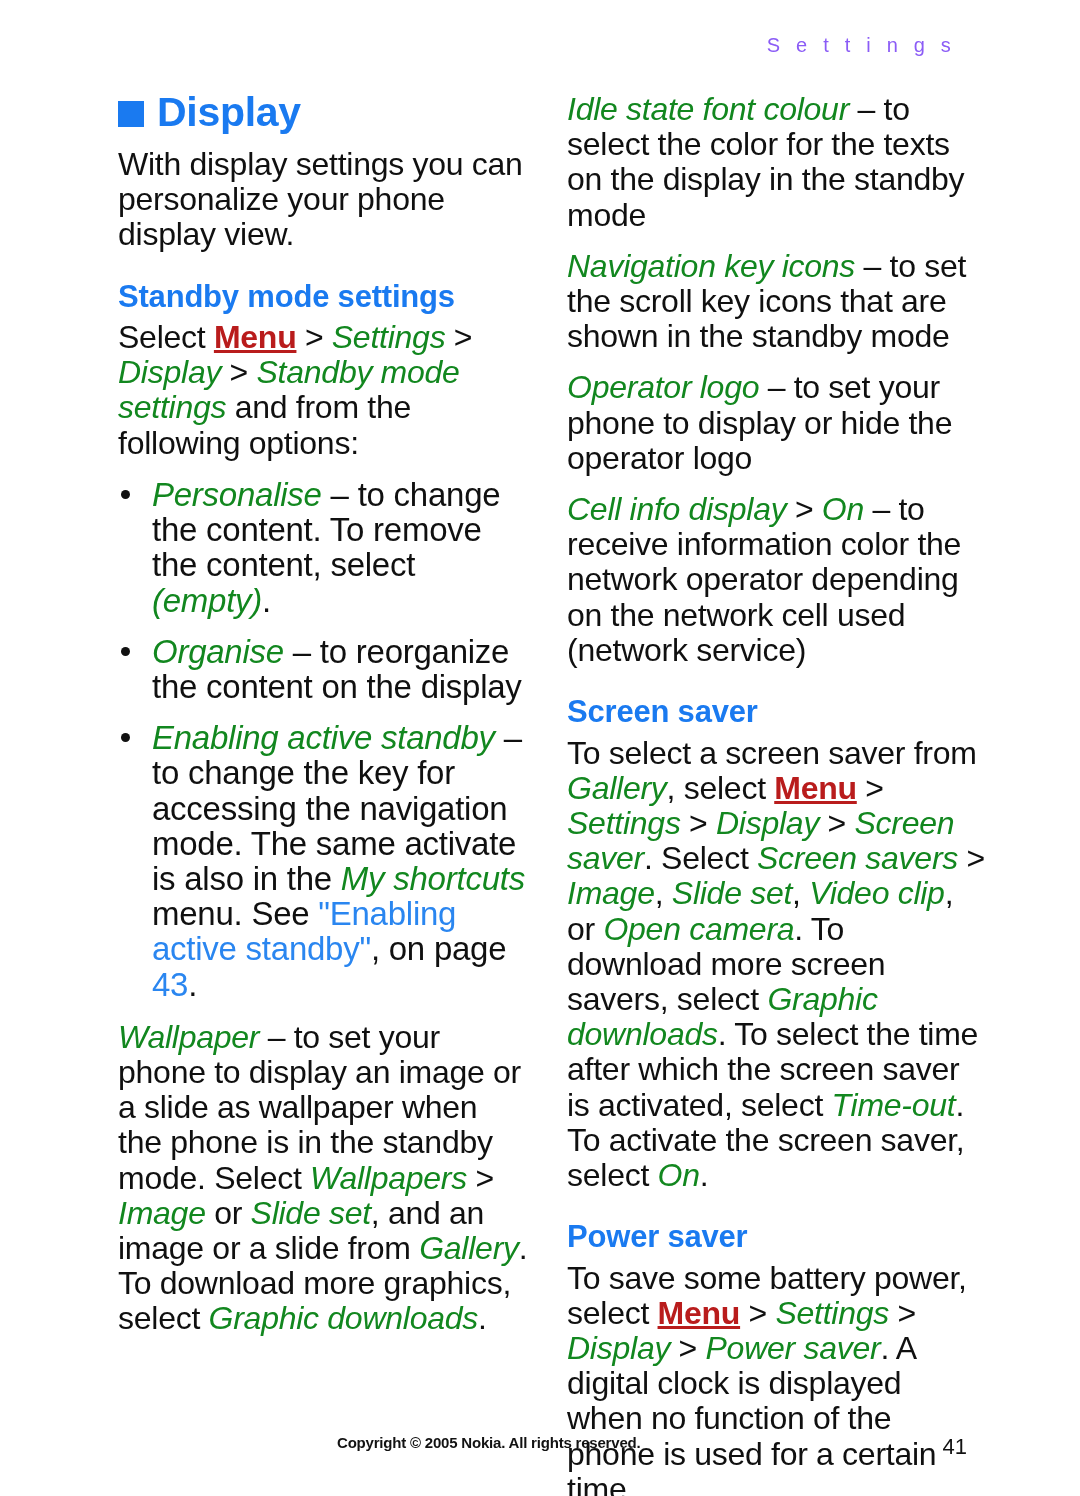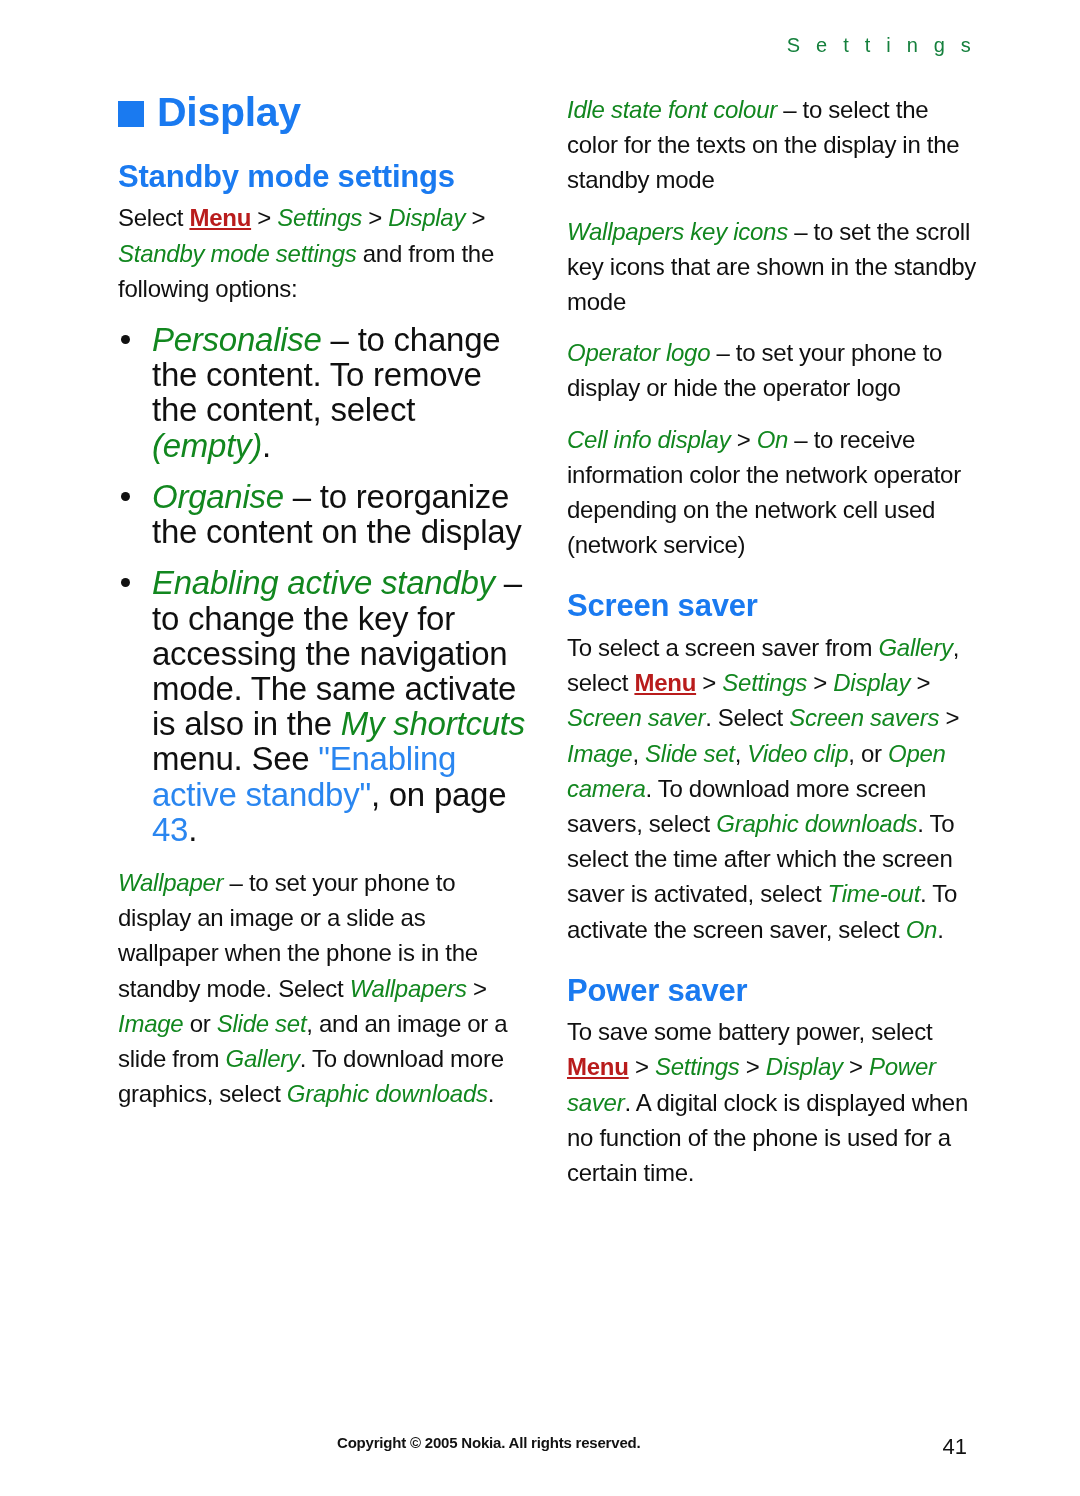--- a/index.html
+++ b/index.html
@@ -20,24 +20,24 @@
   .page {
     position: absolute;
     inset: 0;
     padding: 0;
   }
 
   
   .running-head {
     position: absolute;
     top: 34px;
-    right: 104px;
+    right: 124px;
     font-size: 20px;
     letter-spacing: 5.2px;
-    color: #15803d;
+    color: #8b5cf6;
     font-weight: 400;
     white-space: nowrap;
   }
 
   
   .columns {
     position: absolute;
     top: 92px;
     left: 118px;
     width: 862px;
@@ -77,21 +77,21 @@
     font-size: 31px;
     line-height: 1.08;
     font-weight: 700;
     color: #1a7af0;
     margin: 27px 0 7px 0;
     letter-spacing: -0.2px;
   }
 
   
   p {
-    font-size: 24px;
+    font-size: 32px;
     line-height: 35.2px;
     margin: 0 0 18px 0;
     color: #101010;
     letter-spacing: -0.25px;
     word-spacing: -0.2px;
   }
   p.tight { margin-bottom: 16px; }
 
   
   .ui {          
@@ -172,20 +172,23 @@
 
   <div class="columns">
 
     <div class="col col-left">
 
       <h1 class="chapter">
         <span class="sq-bullet"></span>
         <span>Display</span>
       </h1>
 
+      <p>
+        <span>With display settings you can personalize your phone display view.</span>
+      </p>
 
       <h2 class="section">
         <span>Standby mode settings</span>
       </h2>
 
       <p class="tight"><span>Select </span><span class="ui-b">Menu</span><span class="gt"> &gt; </span><span class="ui">Settings</span><span class="gt"> &gt; </span><span class="ui">Display</span><span class="gt"> &gt; </span><span class="ui">Standby mode settings</span><span> and from the following options:</span></p>
 
 
       <ul class="bullets">
 
@@ -204,21 +207,21 @@
       </ul>
 
       <p><span class="ui">Wallpaper</span><span> – to set your phone to display an image or a slide as wallpaper when the phone is in the standby mode. Select </span><span class="ui">Wallpapers</span><span class="gt"> &gt; </span><span class="ui">Image</span><span> or </span><span class="ui">Slide set</span><span>, and an image or a slide from </span><span class="ui">Gallery</span><span>. To download more graphics, select </span><span class="ui">Graphic downloads</span><span>.</span></p>
 
     </div>
 
     <div class="col col-right">
 
       <p class="tight"><span class="ui">Idle state font colour</span><span> – to select the color for the texts on the display in the standby mode</span></p>
 
-      <p class="tight"><span class="ui">Wallpapers key icons</span><span> – to set the scroll key icons that are shown in the standby mode</span></p>
+      <p class="tight"><span class="ui">Navigation key icons</span><span> – to set the scroll key icons that are shown in the standby mode</span></p>
 
       <p class="tight"><span class="ui">Operator logo</span><span> – to set your phone to display or hide the operator logo</span></p>
 
       <p><span class="ui">Cell info display</span><span class="gt"> &gt; </span><span class="ui">On</span><span> – to receive information color the network operator depending on the network cell used (network service)</span></p>
 
       <h2 class="section">
         <span>Screen saver</span>
       </h2>
 
       <p><span>To select a screen saver from </span><span class="ui">Gallery</span><span>, select </span><span class="ui-b">Menu</span><span class="gt"> &gt; </span><span class="ui">Settings</span><span class="gt"> &gt; </span><span class="ui">Display</span><span class="gt"> &gt; </span><span class="ui">Screen saver</span><span>. Select </span><span class="ui">Screen savers</span><span class="gt"> &gt; </span><span class="ui">Image</span><span>, </span><span class="ui">Slide set</span><span>, </span><span class="ui">Video clip</span><span>, or </span><span class="ui">Open camera</span><span>. To download more screen savers, select </span><span class="ui">Graphic downloads</span><span>. To select the time after which the screen saver is activated, select </span><span class="ui">Time-out</span><span>. To activate the screen saver, select </span><span class="ui">On</span><span>.</span></p>

